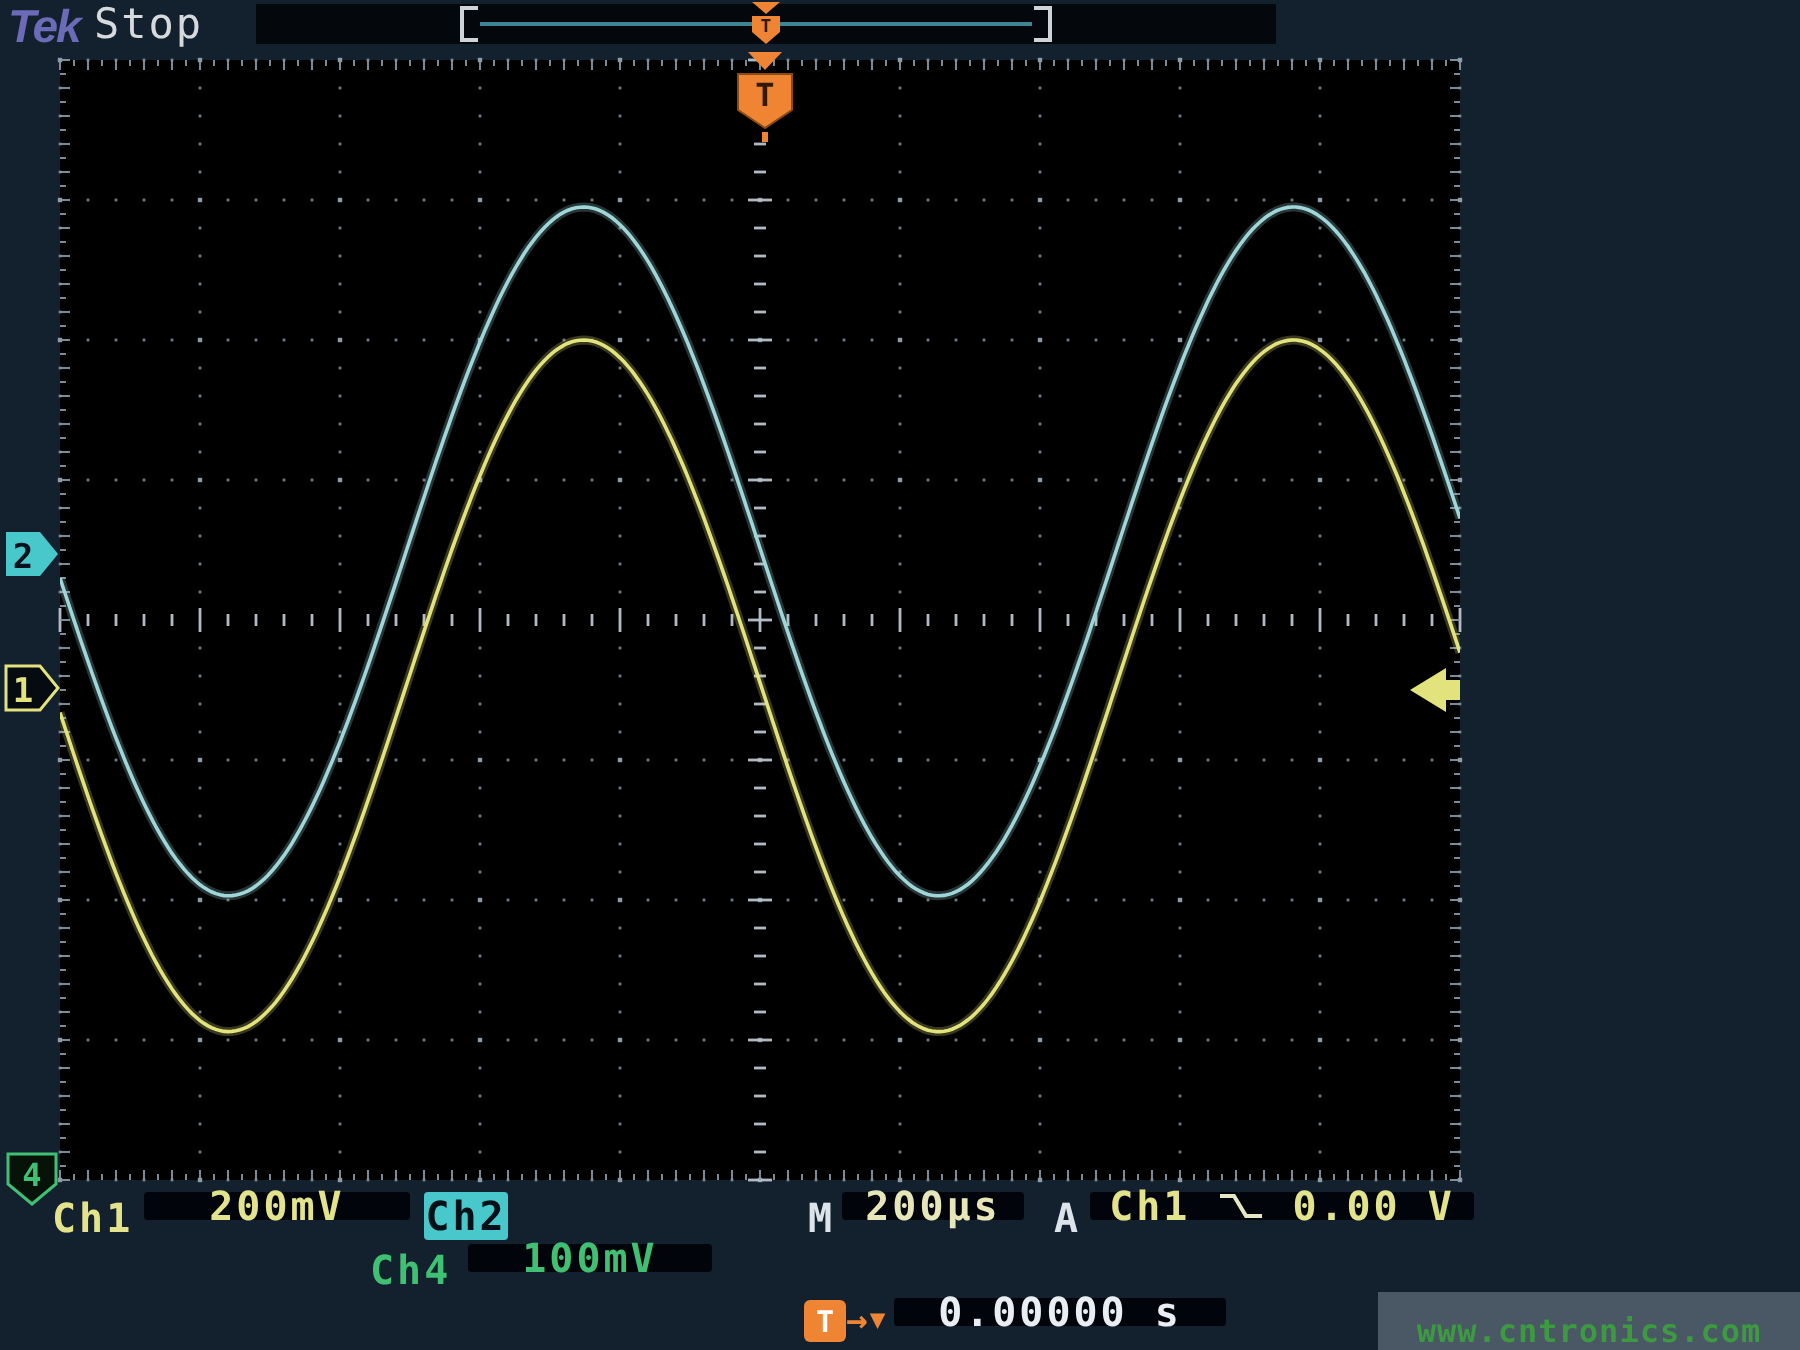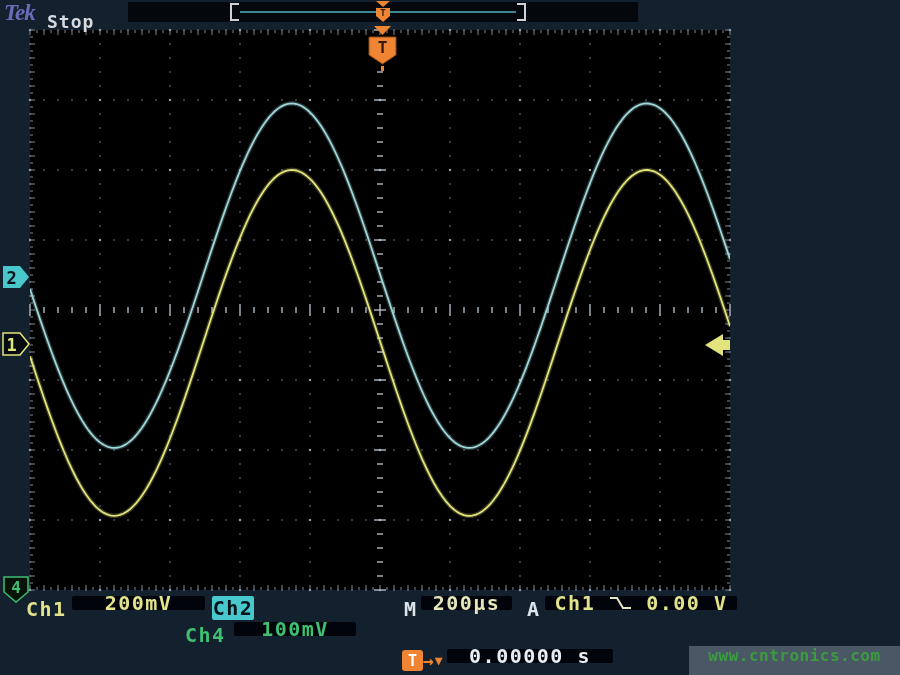--- a/index.html
+++ b/index.html
@@ -4,23 +4,23 @@
 <style>
   html,body{margin:0;padding:0;background:#0b141f;}
   .screen{
     position:relative;width:900px;height:675px;background:#13202e;
     overflow:hidden;font-family:"DejaVu Sans Mono",monospace;
     -webkit-font-smoothing:antialiased;
   }
   .abs{position:absolute;}
   svg{display:block;}
   
-  .logo{left:4px;top:0px;font-family:Liberation Serif, serif;font-weight:bold;
+  .logo{left:4px;top:0px;font-family:Liberation Sans, sans-serif;font-weight:bold;
         font-style:italic;font-size:23px;color:#6b6bb8;letter-spacing:-1px;}
-  .acq-state{left:47px;top:11px;font-size:18px;font-weight:bold;color:#d6dade;letter-spacing:1px;}
+  .acq-state{left:47px;top:0;font-size:21px;font-weight:normal;color:#d6dade;letter-spacing:1px;}
   
   .ro{font-size:20px;font-weight:bold;letter-spacing:1.5px;white-space:pre;}
   .ro-box{background:#01040a;border-radius:2px;height:14px;display:flex;
           align-items:center;justify-content:center;}
   .lab-white{color:#dce4ea;}
   .txt-yel{color:#e3e38c;}
   .txt-cyan{color:#7adce0;}
   .txt-grn{color:#3fc073;}
   .txt-white{color:#e9eef2;}
   .ch2-tab{background:#49c8cc;color:#041018;height:24px;display:flex;
@@ -28,21 +28,21 @@
   .trigbox{gap:0;}
   .trig-src{margin-right:14px;}
   .trig-lvl{margin-left:14px;}
   .tpos-icon{width:21px;height:21px;background:#ef8433;border-radius:3px;color:#fff;
              font-size:15px;font-weight:bold;display:flex;align-items:center;
              justify-content:center;}
   .tpos-arrow{color:#ef8433;font-size:18px;font-weight:bold;line-height:21px;}
   .tpos-tri{color:#ef8433;font-size:13px;line-height:21px;margin-left:1px;}
   .datetime{font-size:20px;font-weight:bold;color:#e6e6cc;letter-spacing:1px;}
   .watermark{left:689px;top:646px;width:211px;height:29px;
-             background:rgba(125,138,150,0.52);display:flex;align-items:flex-start;
+             background:rgba(125,138,150,0.52);display:flex;align-items:flex-end;
              justify-content:center;}
   .watermark span{color:#3c9a40;font-size:16px;font-weight:bold;letter-spacing:0.5px;}
 </style>
 </head>
 <body>
 
 <div class="screen">
 
   <svg id="scope" class="abs" style="left:0;top:0;" width="900" height="675">
     <defs>

